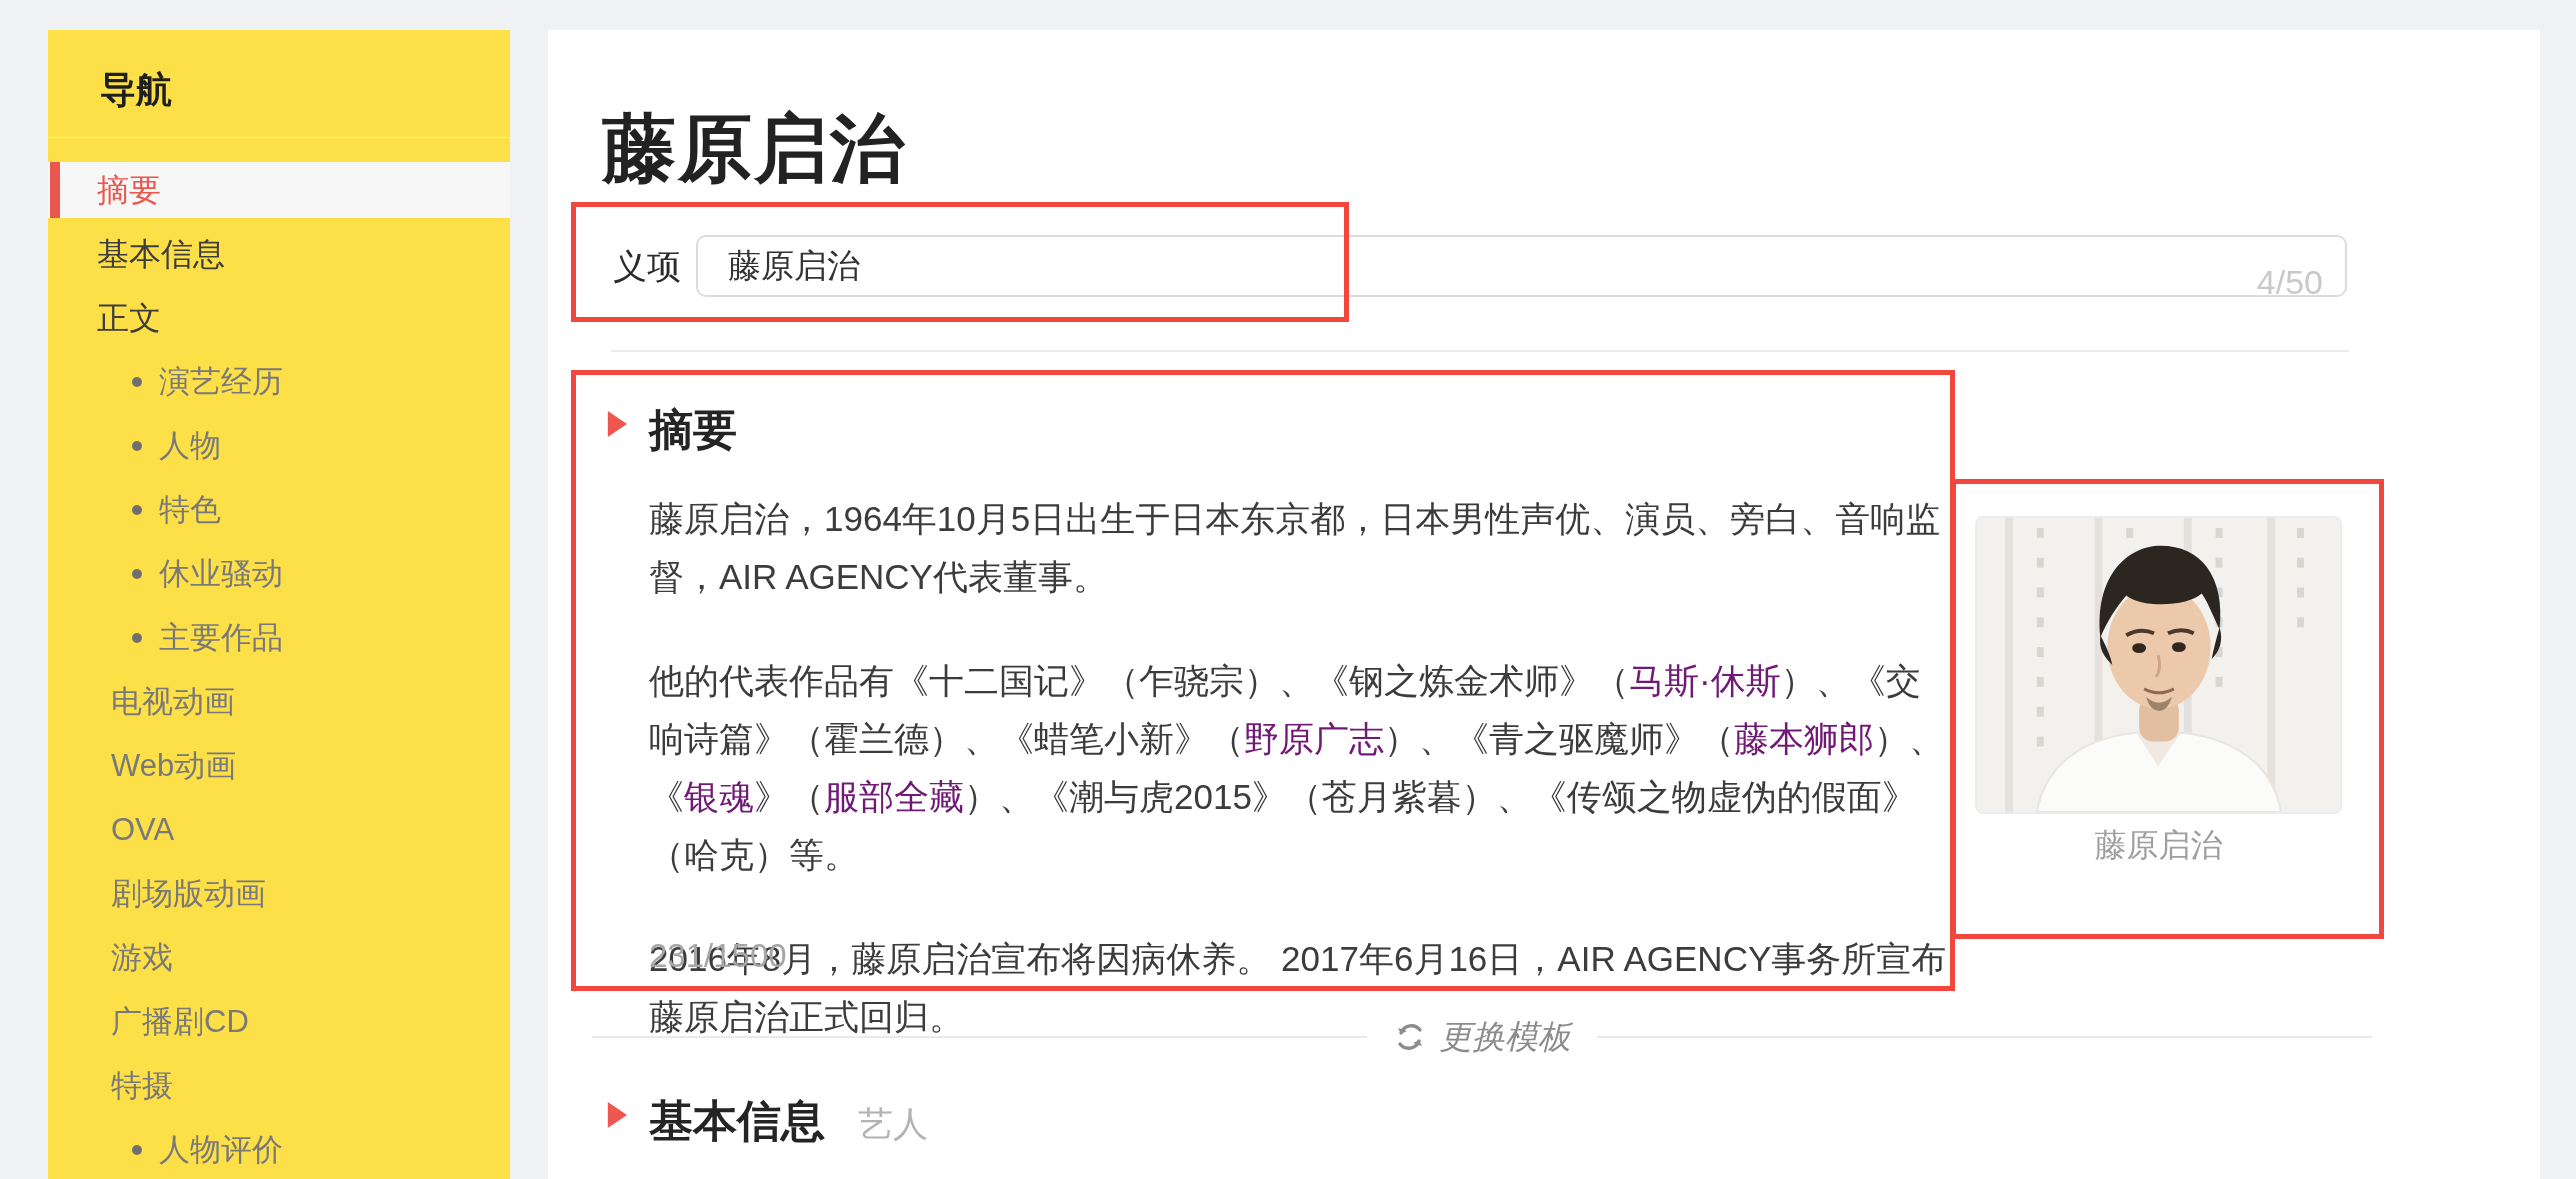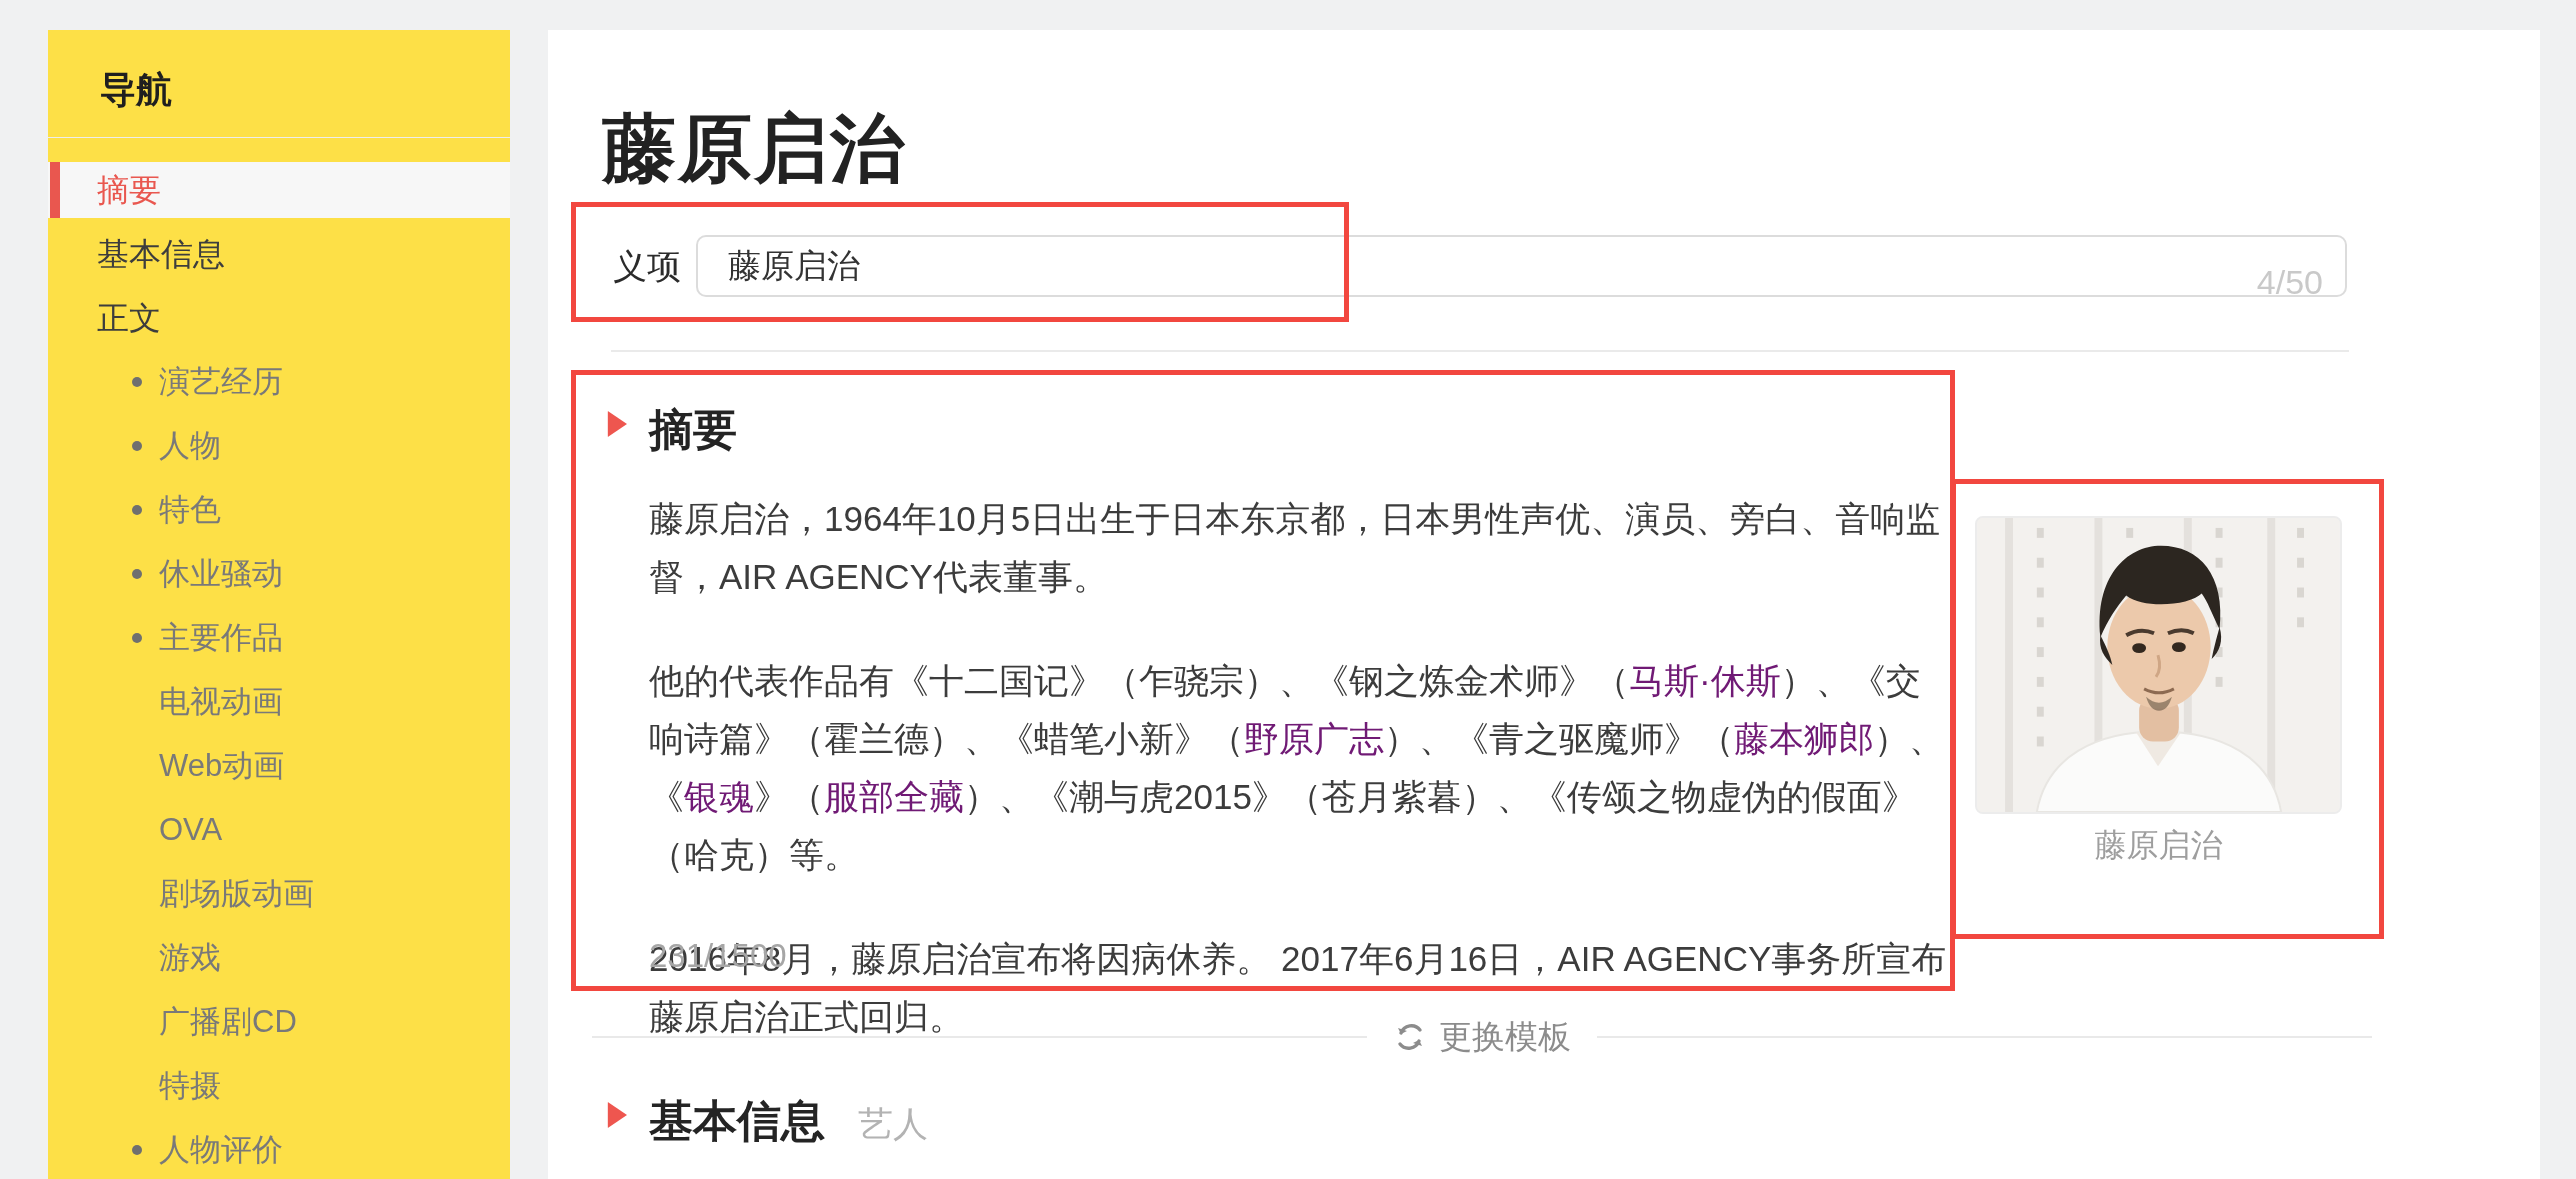--- a/index.html
+++ b/index.html
@@ -24,21 +24,21 @@
     border-bottom:1px solid #ededed;
   }
   .nav-list { list-style:none; margin-top:24px; }
   .nav-list li {
     position:relative; height:64px; line-height:64px;
     font-size:32px; color:#3d3d3d; cursor:pointer;
     white-space:nowrap;
   }
   .nav-list li.lv0 { padding-left:49px; }
   .nav-list li.lv1 { padding-left:111px; color:#797979; font-size:31px; }
-  .nav-list li.lv2 { padding-left:111px; color:#797979; font-size:31px; }
+  .nav-list li.lv2 { padding-left:63px; color:#797979; font-size:31px; }
   .nav-list li.lv1::before {
     content:""; position:absolute; left:84px; top:50%; margin-top:-5px;
     width:10px; height:10px; border-radius:50%; background:#6f6f6f;
   }
   .nav-list li.active {
     background:#f7f7f7; color:#e9574f; height:56px; line-height:56px;
     margin:4px 0;
   }
   .nav-list li.active::after {
     content:""; position:absolute; left:2px; top:0; width:10px; height:100%;
@@ -106,21 +106,21 @@
     text-align:left; font-size:33px; color:#a6a6a6;
   }
 
   .template-bar {
     position:absolute; left:44px; top:985px; width:1780px; height:44px;
     display:flex; align-items:center;
   }
   .template-bar .line { flex:1; height:2px; background:#e9e9e9; }
   .template-btn {
     display:flex; align-items:center; padding:0 26px; cursor:pointer;
-    font-size:33px; color:#8c8c8c; white-space:nowrap;
+    font-size:33px; color:#8c8c8c; white-space:nowrap;font-style:italic;
   }
   .template-btn svg { margin-right:12px; }
 
   .photo-card {
     position:absolute; left:1427px; top:486px; width:367px; height:298px;
     border:2px solid #ececec; border-radius:8px; overflow:hidden;
     background:#f4f2ef; cursor:pointer;
   }
   .photo-caption {
     position:absolute; left:1427px; top:794px; width:367px;

